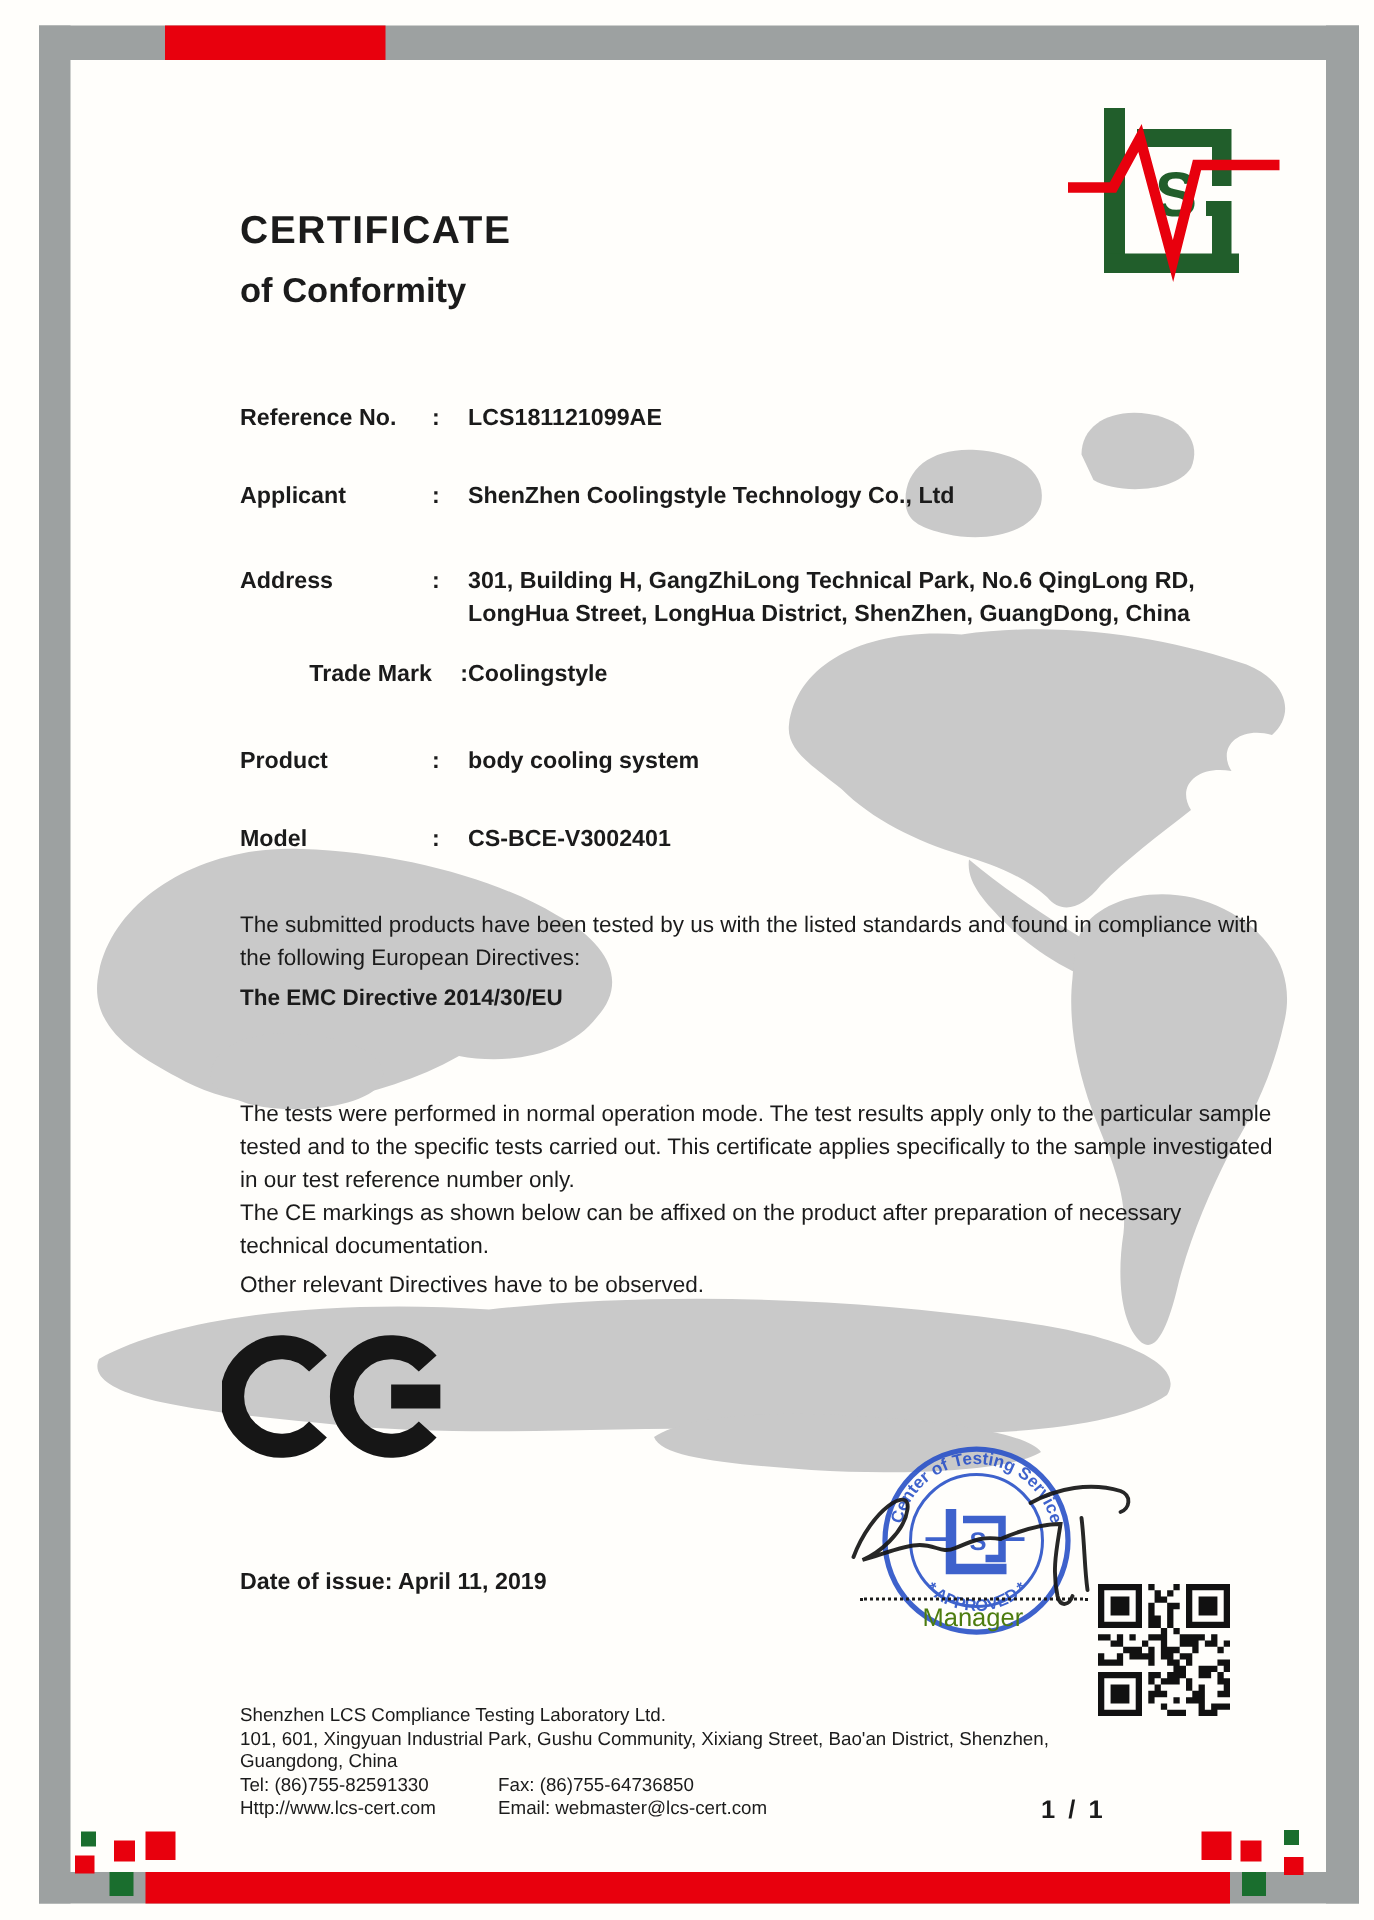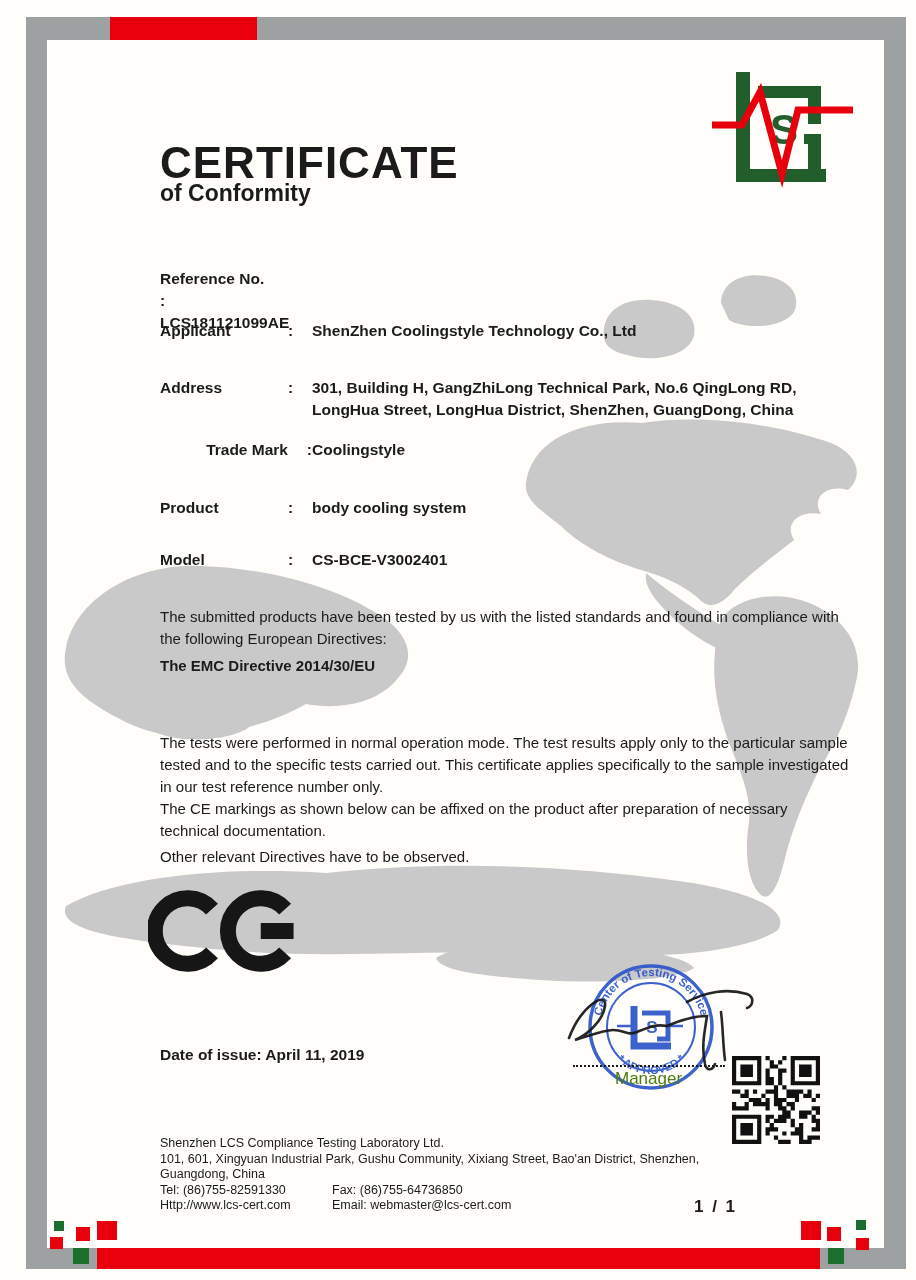--- a/index.html
+++ b/index.html
@@ -5,21 +5,21 @@
 <style>
   html,body{margin:0;padding:0;background:#ffffff;}
   .page{position:relative;width:916px;height:1280px;background:#fffefb;overflow:hidden;
         font-family:"Liberation Sans",sans-serif;color:#1b1b1b;}
   .abs{position:absolute;}
   
   .band{background:var(--frame_gray,#9da1a1);}
   .red{background:var(--accent_red,#e8000d);}
   .green{background:var(--accent_green,#1a6e2e);}
   
-  .title{font-size:44px;font-weight:bold;letter-spacing:1px;}
+  .title{font-size:26px;font-weight:bold;letter-spacing:1px;}
   .subtitle{font-size:23px;font-weight:bold;}
   
   .info-row{display:flex;align-items:flex-start;font-size:15.5px;font-weight:bold;line-height:22px;}
   .info-label{width:128px;flex:none;}
   .info-colon{width:24px;flex:none;}
   .info-value{max-width:505px;}
   
   .para{font-size:15px;line-height:22px;max-width:700px;}
   .bold{font-weight:bold;}
   
@@ -81,21 +81,21 @@
     </g>
     <rect x="54" y="34" width="40" height="52" fill="#fffefb"></rect>
     <text x="74" y="74" text-anchor="middle" font-size="42" font-weight="bold" fill="var(--logo_green,#215e2b)" font-family="Liberation Sans, sans-serif">S</text>
     <polyline points="2,55 32,55 50,22 72,104 88,40 143,40" fill="none" stroke="var(--accent_red,#e8000d)" stroke-width="7" stroke-linejoin="miter"></polyline>
   </svg>
 
   <div class="abs title" style="left:160px;top:138px;">CERTIFICATE</div>
   <div class="abs subtitle" style="left:160px;top:180px;">of Conformity</div>
 
   <div class="abs" style="left:160px;top:268px;width:650px;">
-    <div class="info-row abs" style="left:0;top:0;width:650px;flex-direction:column;">
+    <div class="info-row abs" style="left:0;top:0;width:650px;">
       <span class="info-label">Reference No.</span>
       <span class="info-colon">:</span>
       <span class="info-value">LCS181121099AE</span>
     </div>
     <div class="info-row abs" style="left:0;top:52px;width:650px;">
       <span class="info-label">Applicant</span>
       <span class="info-colon">:</span>
       <span class="info-value">ShenZhen Coolingstyle Technology Co., Ltd</span>
     </div>
     <div class="info-row abs" style="left:0;top:109px;width:650px;">

